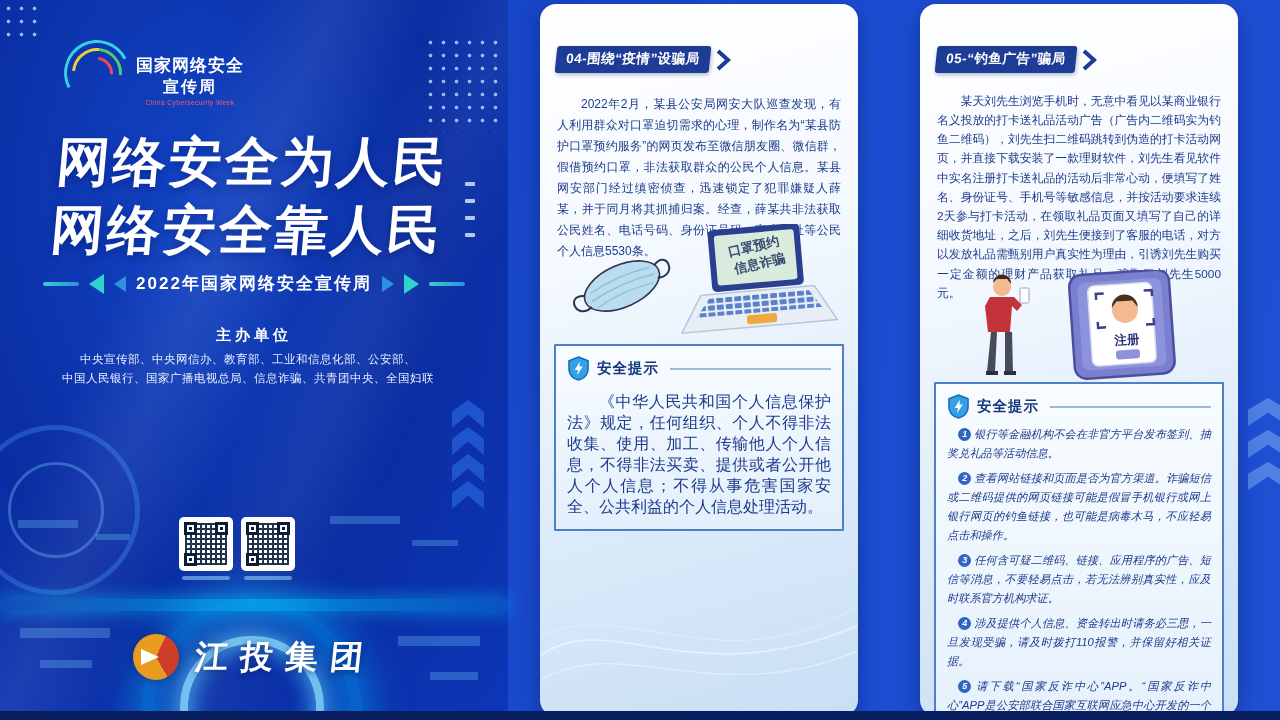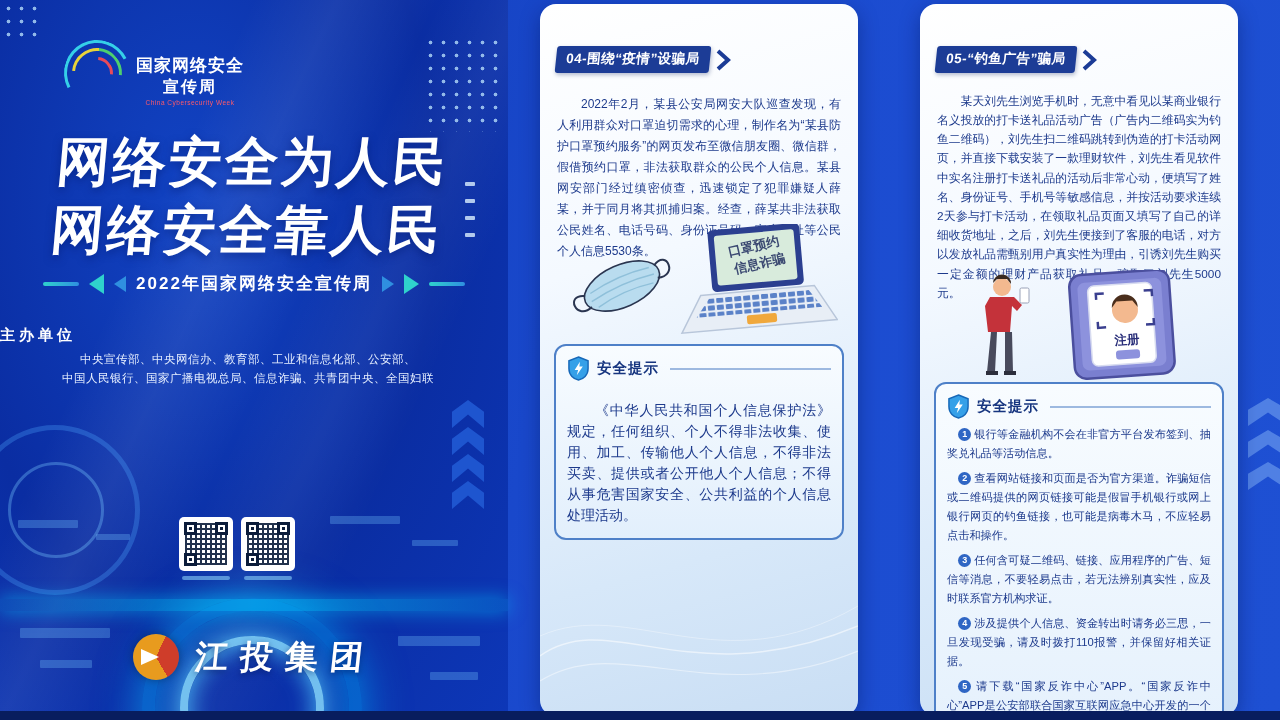--- a/index.html
+++ b/index.html
@@ -34,21 +34,21 @@
   
   .banner{position:absolute;left:0;top:272px;width:508px;display:flex;align-items:center;justify-content:center;gap:10px;}
   .banner .txt{color:#fff;font-size:17px;font-weight:bold;letter-spacing:2px;}
   .tri{width:0;height:0;border-style:solid;}
   .tri.lt1{border-width:10px 15px 10px 0;border-color:transparent #2fd2cc transparent transparent;}
   .tri.lt2{border-width:8px 12px 8px 0;border-color:transparent #2f8fe0 transparent transparent;}
   .tri.rt1{border-width:8px 0 8px 12px;border-color:transparent transparent transparent #2f8fe0;}
   .tri.rt2{border-width:10px 0 10px 15px;border-color:transparent transparent transparent #2fd2cc;}
   .bar{height:4px;width:36px;border-radius:2px;background:linear-gradient(90deg,#2fd2cc,#2f8fe0);}
   
-  .org-head{position:absolute;left:0;top:326px;width:508px;color:#fff;font-size:15px;font-weight:bold;letter-spacing:4px;}
+  .org-head{position:absolute;left:0;top:326px;width:508px;text-align:center;color:#fff;font-size:15px;font-weight:bold;letter-spacing:4px;}
   .org-line{position:absolute;left:24px;right:36px;text-align:center;color:#e6efff;font-size:11.5px;letter-spacing:.5px;}
   .org1{top:352px;} .org2{top:371px;}
   
   .ring{position:absolute;border-radius:50%;}
   .ring1{left:142px;top:598px;width:220px;height:220px;border:13px solid rgba(0,175,255,.38);
     box-shadow:0 0 45px rgba(0,185,255,.65), inset 0 0 45px rgba(0,185,255,.6);}
   .ring2{left:180px;top:636px;width:144px;height:144px;border:8px solid rgba(140,225,255,.8);
     box-shadow:0 0 25px rgba(90,210,255,.9), inset 0 0 25px rgba(90,210,255,.8);}
   .ring3{left:-30px;top:425px;width:170px;height:170px;border:5px solid rgba(80,170,255,.30);}
   .ring4{left:8px;top:462px;width:96px;height:96px;border:3px solid rgba(120,200,255,.35);}
@@ -84,28 +84,28 @@
   .card.c04{left:540px;} .card.c05{left:920px;}
   .badge-row{position:absolute;top:42px;left:16px;display:flex;align-items:center;}
   .badge{background:#1c3c96;color:#fff;font-size:13.5px;font-weight:bold;letter-spacing:.5px;
     padding:4px 10px 5px;border-radius:3px;transform:skewX(-6deg);box-shadow:1px 2px 4px rgba(10,30,90,.3);}
   .badge-chev{margin-left:5px;display:flex;}
   .card-body{position:absolute;left:17px;right:17px;color:#1d3a8c;font-size:12px;line-height:21px;
     text-align:justify;text-indent:2em;font-weight:500;}
   .c04 .card-body{top:78px;}
   .c05 .card-body{top:76px;line-height:19.2px;font-size:11.8px;}
   .illu{position:absolute;}
-  .tipbox{position:absolute;left:14px;right:14px;border:2px solid #4e80c8;border-radius:12px;
+  .tipbox{position:absolute;left:14px;right:14px;border:2px solid #4e80c8;border-radius:1px;
     background:linear-gradient(180deg,#f8fcff,#e2effc);padding:10px 11px 12px;}
   .c04 .tipbox{top:340px;} .c05 .tipbox{top:378px;}
   .tip-head{display:flex;align-items:center;gap:7px;}
   .tip-head .t{color:#16357f;font-size:14.5px;font-weight:bold;letter-spacing:1px;}
   .tip-head .rule{flex:1;border-top:2px solid #9db9e0;margin-left:4px;}
-  .tip-para{margin:19px 0 0;color:#1d3a8c;font-size:14px;line-height:21px;text-align:justify;text-indent:2em;}
-  .tip-item{margin:6px 0 0;color:#1d3a8c;font-size:11.2px;line-height:19px;text-align:justify;text-indent:1em;}
+  .tip-para{margin:10px 0 0;color:#1d3a8c;font-size:16px;line-height:21px;text-align:justify;text-indent:2em;}
+  .tip-item{margin:6px 0 0;color:#1d3a8c;font-size:11.2px;line-height:19px;text-align:justify;text-indent:1em;font-style:italic;}
   .tip-num{display:inline-flex;align-items:center;justify-content:center;width:13px;height:13px;border-radius:50%;
     background:#2f66c4;color:#fff;font-size:9px;font-weight:bold;margin-right:3px;vertical-align:1px;text-indent:0;}
   .waves{position:absolute;left:0;bottom:0;}
 </style>
 </head>
 <body>
 
 <div class="stage">
 
   <div class="poster">

